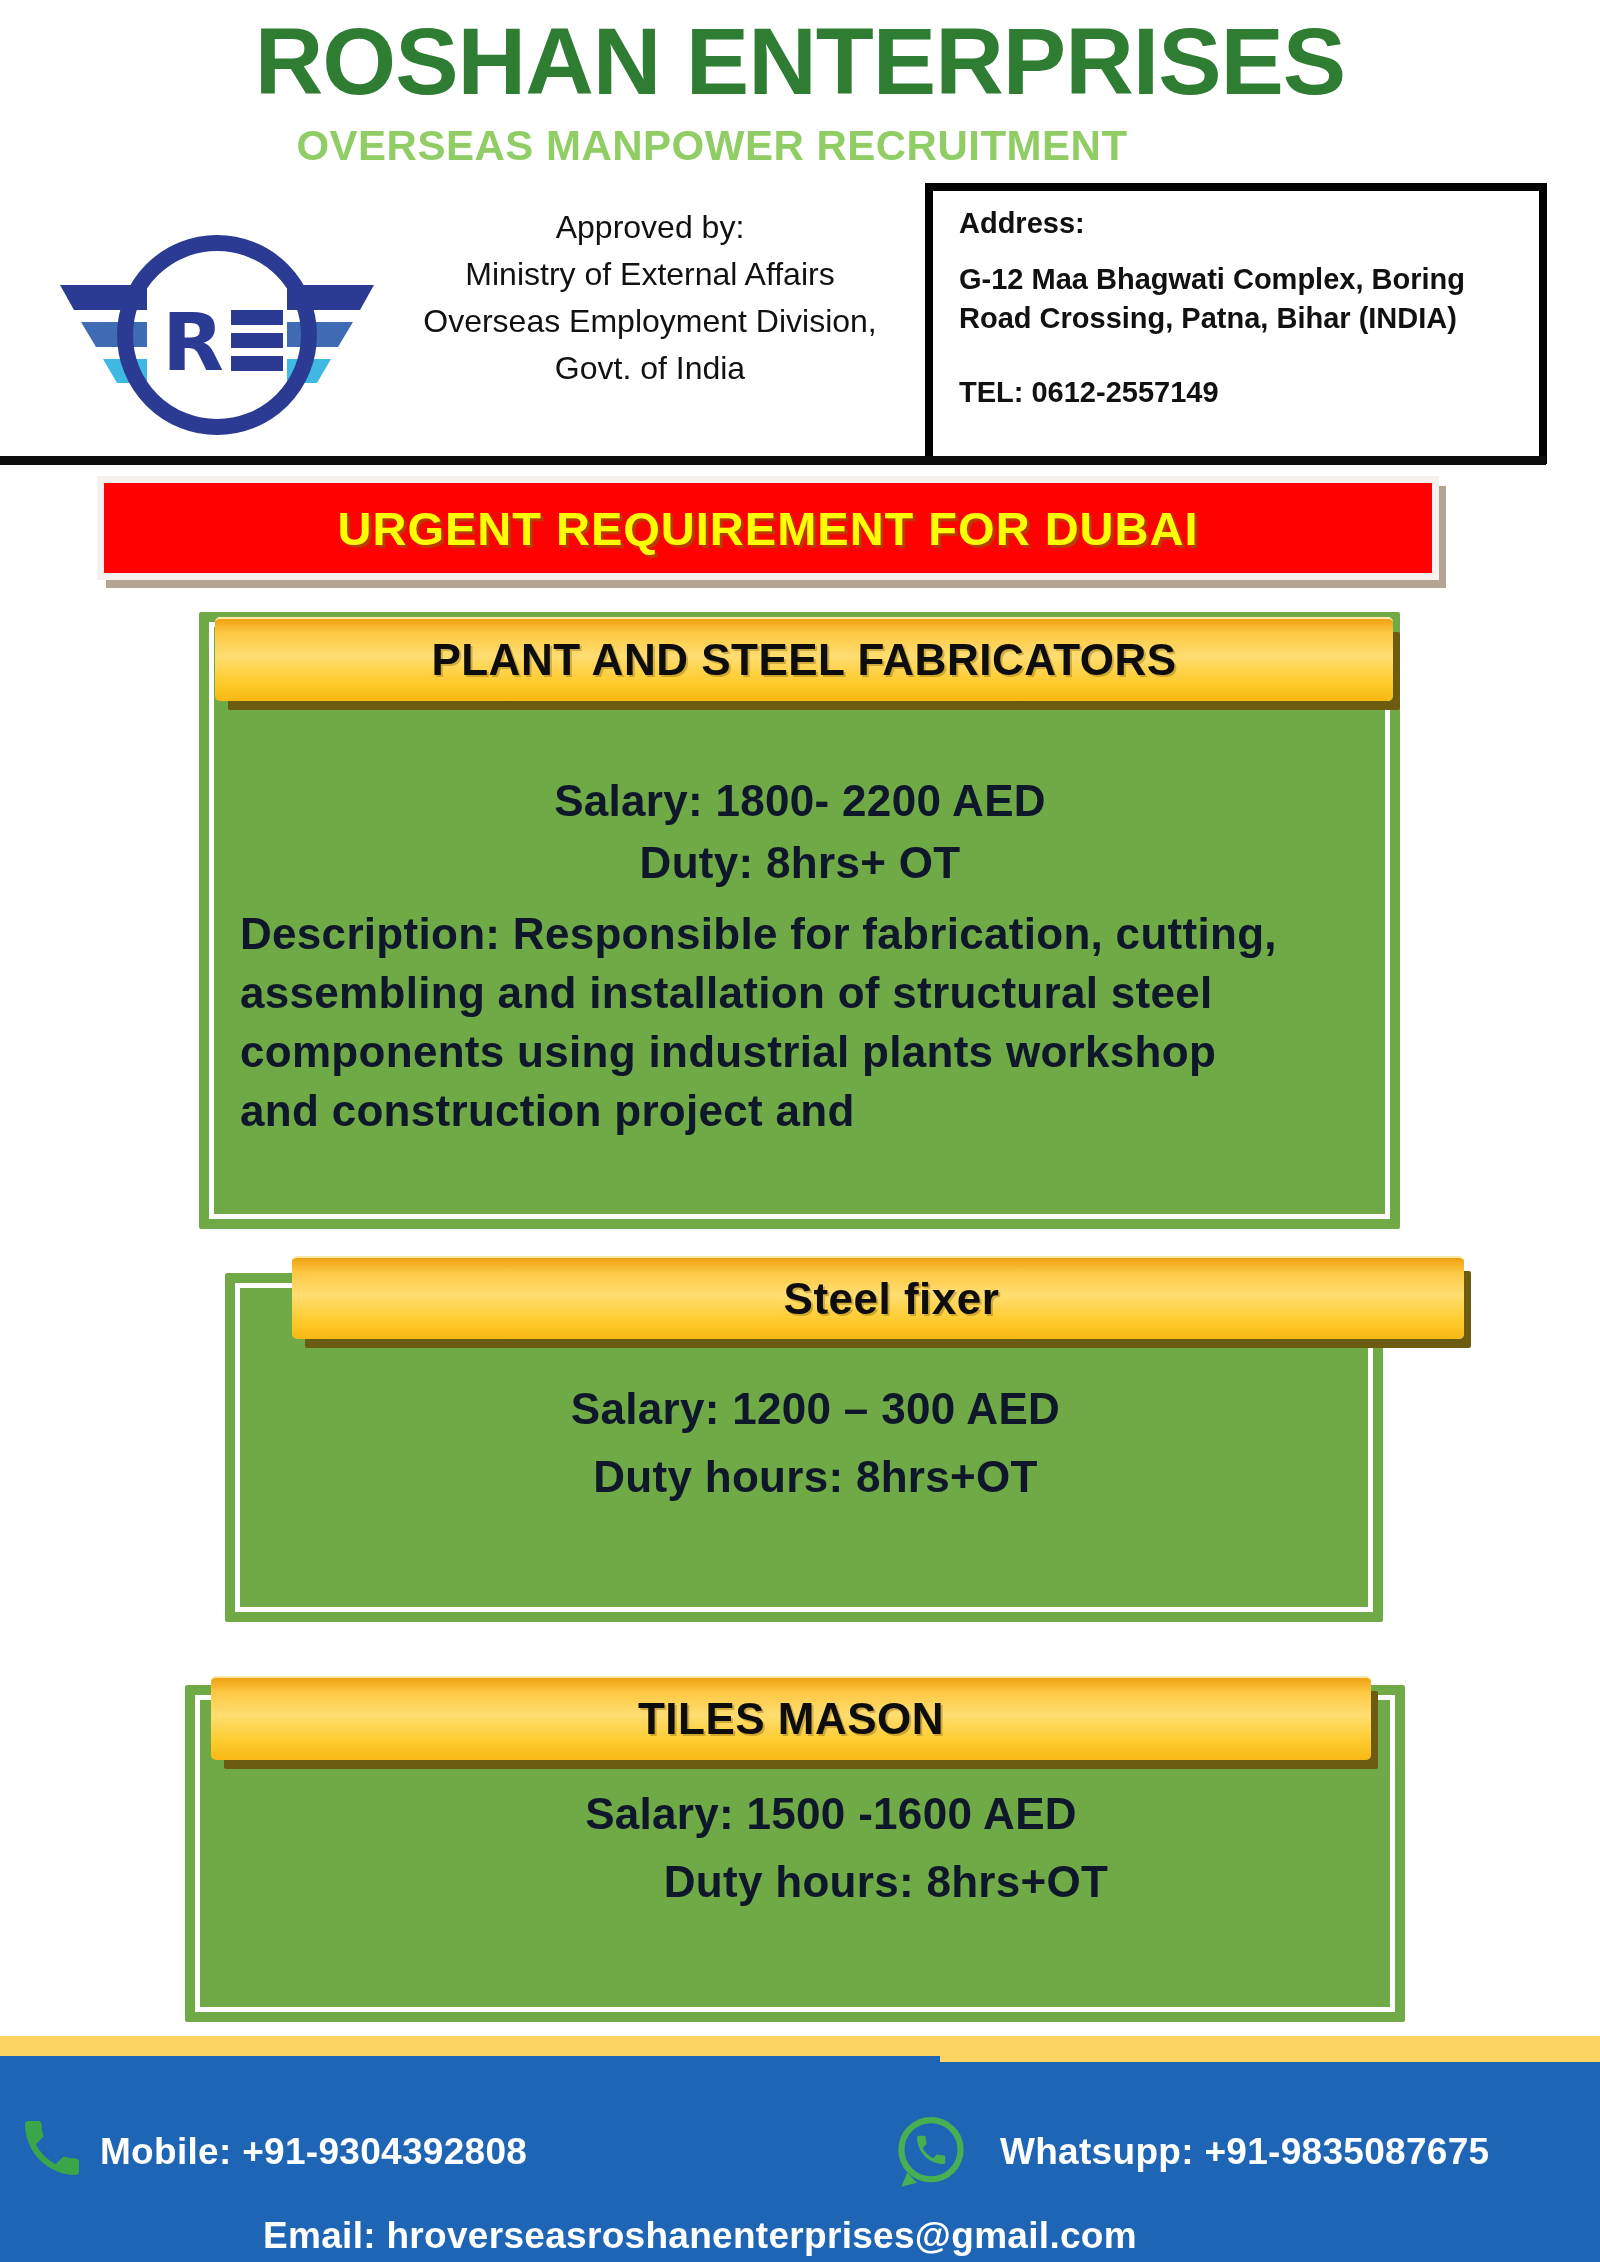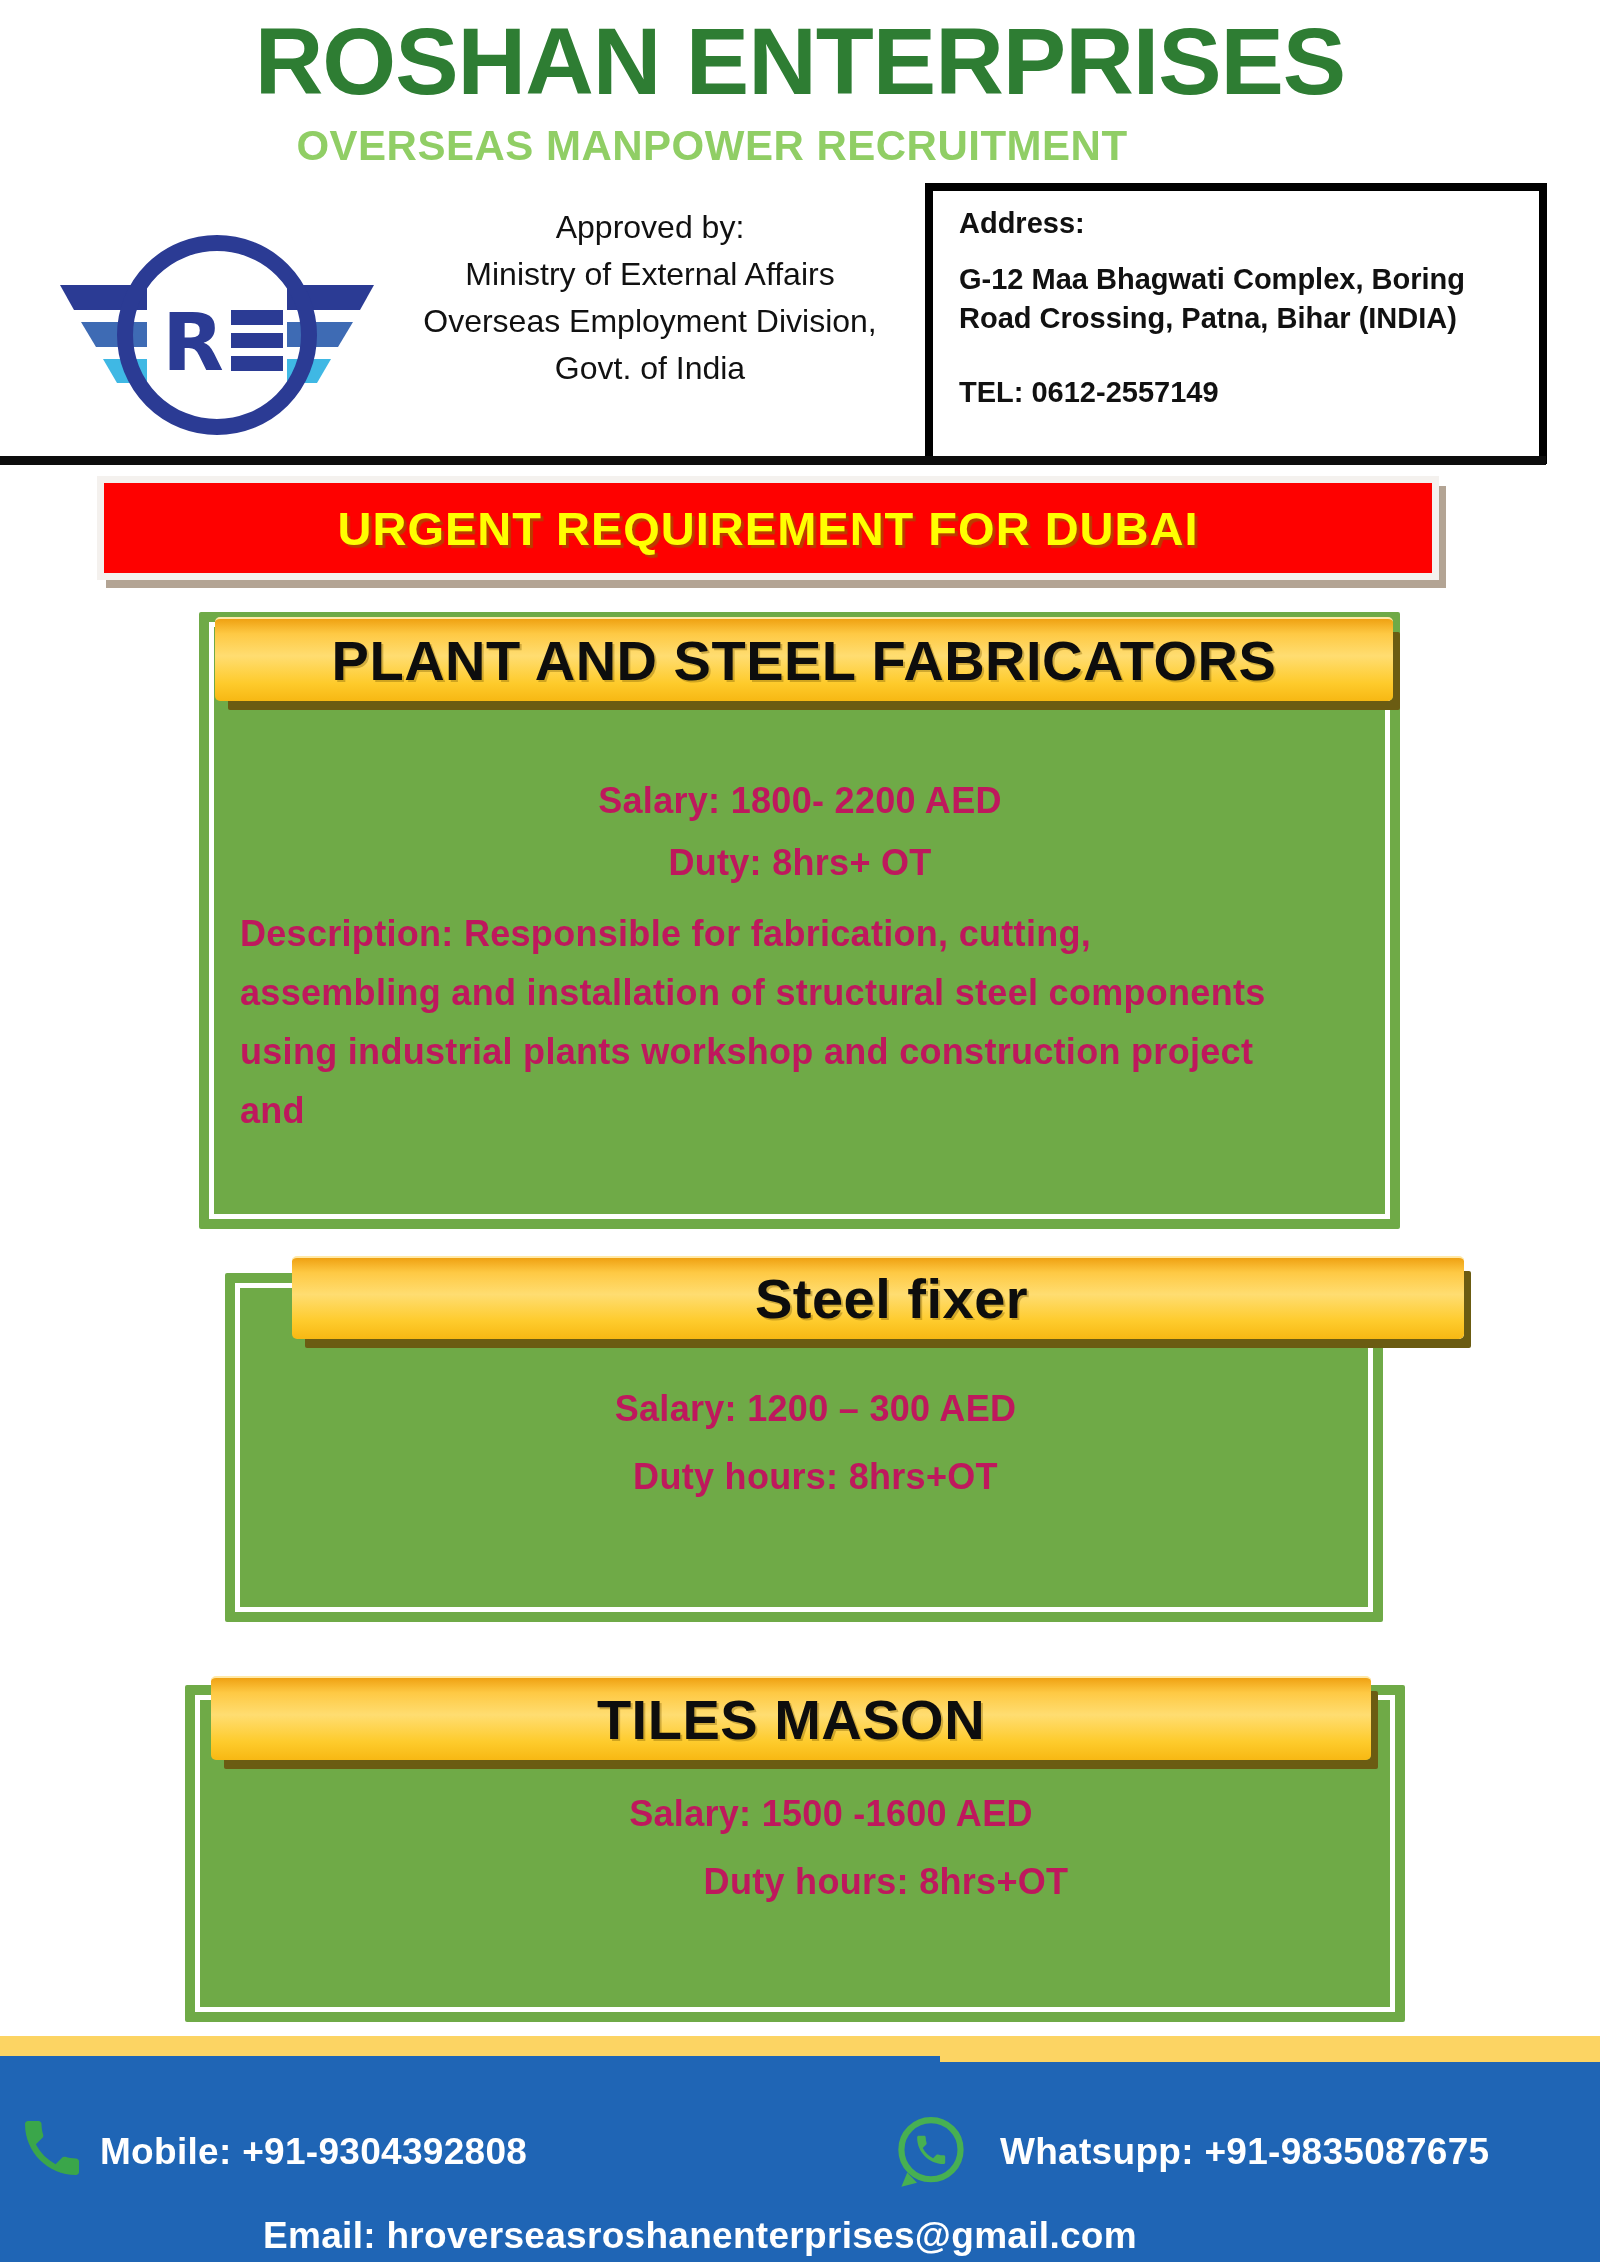--- a/index.html
+++ b/index.html
@@ -55,24 +55,24 @@
     background:#6faa47; border:10px solid #6faa47; box-sizing:border-box;
     box-shadow:inset 0 0 0 5px #ffffff; border-radius:2px;
   }
   .gold-header {
     background:linear-gradient(180deg,#efa112 0%,#fec944 18%,#ffdd71 45%,#fecb2c 78%,#f7b813 100%);
     border-top:2px solid #ffe9a8; border-radius:5px; box-sizing:border-box;
     box-shadow:10px 12px 0 -3px #6b5c12;
     display:flex; align-items:center; justify-content:center; z-index:2;
   }
   .gold-header .jtitle {
-    font-size:56px; font-weight:800; color:#0d0d0d; letter-spacing:0.5px;
+    font-size:44px; font-weight:800; color:#0d0d0d; letter-spacing:0.5px;
     text-shadow:2px 2px 0 rgba(120,90,0,0.35); white-space:nowrap;text-align:center;
   }
-  .job-content { color:#be185d; font-weight:800; font-size:36px; letter-spacing:0.3px; }
+  .job-content { color:#0f172a; font-weight:800; font-size:44px; letter-spacing:0.3px; }
   .job-content .cline { text-align:center; line-height:62px; }
   .job-content .cline2 { text-align:center; line-height:68px; }
   .job-desc { text-align:left; line-height:59px; margin-top:10px; width:1040px; }
 
   #job1-box { left:199px; top:612px; width:1201px; height:617px; }
   #job1-hdr { left:215px; top:617px; width:1178px; height:84px; }
   #job1-content { left:240px; top:770px; width:1120px; }
 
   #job2-box { left:225px; top:1273px; width:1158px; height:349px; }
   #job2-hdr { left:292px; top:1256px; width:1172px; height:83px;padding-left:27px; }

